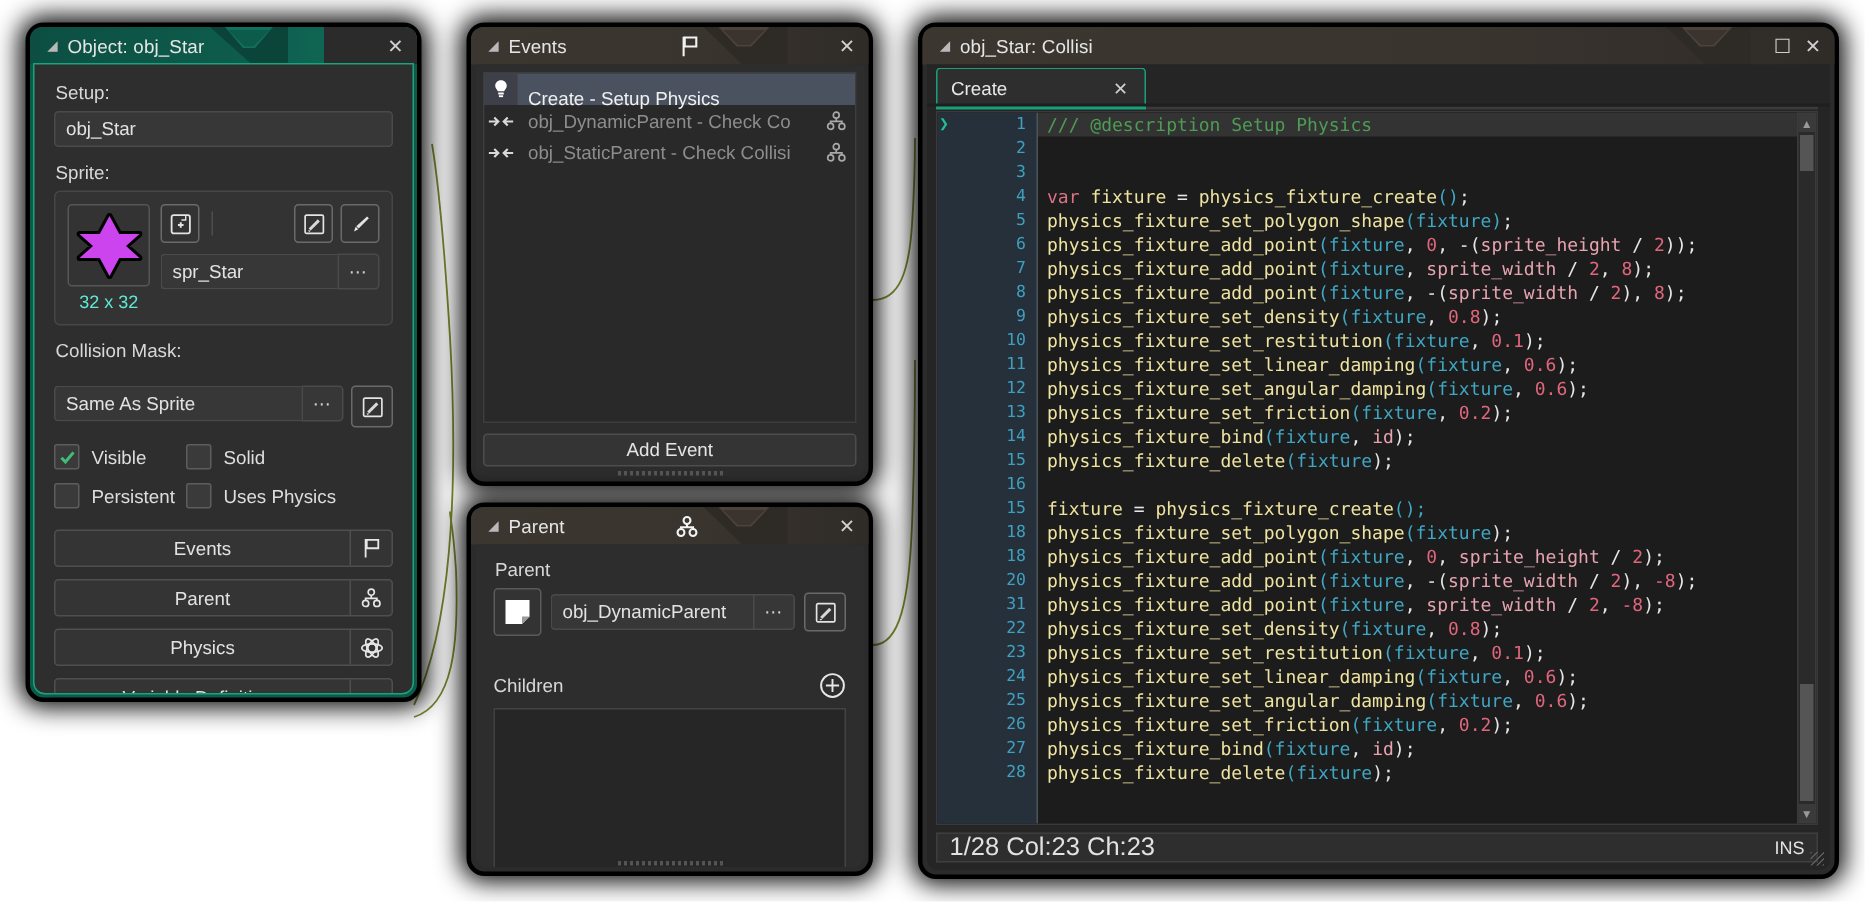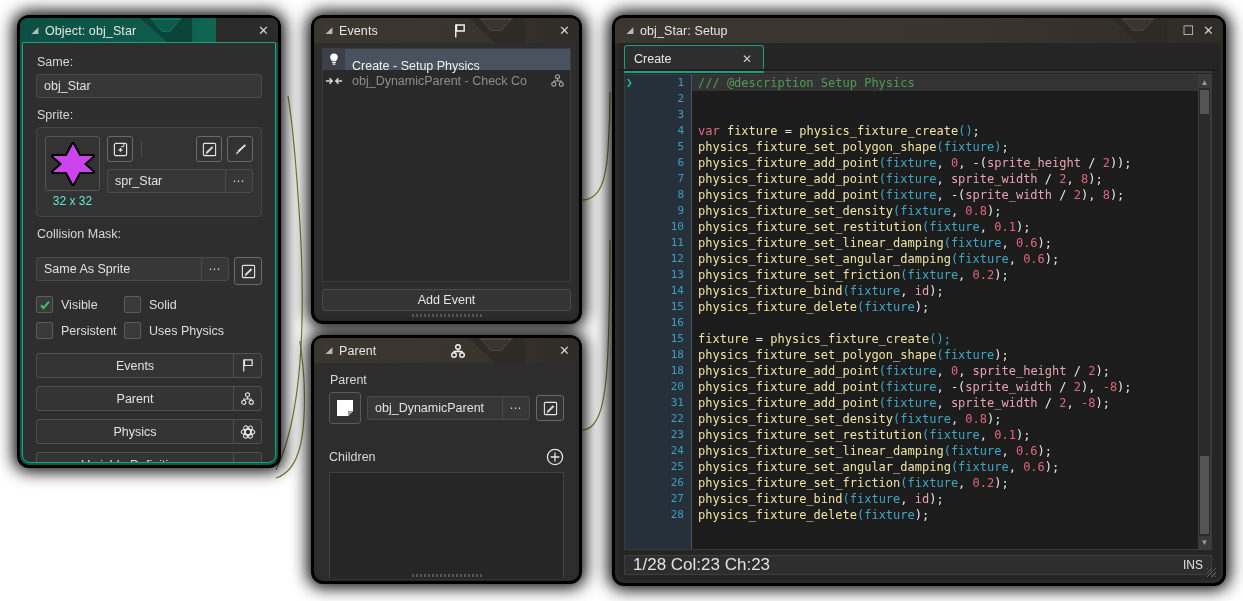--- a/index.html
+++ b/index.html
@@ -179,21 +179,21 @@
       </div>
       <div style="position:absolute;right:0;top:0;width:62px;height:25px;background:#2b2b2b;
                   border-radius:0 8px 0 0;"></div>
       <div class="tb-right" style="position:absolute;right:0;top:0;height:25px;">
         <span class="tb-btn">✕</span>
       </div>
     </div>
 
     <div class="panel-body">
       <div class="obj-inner">
-        <div class="field-label">Same:</div>
+        <div class="field-label">Setup:</div>
         <div class="textbox">obj_Star</div>
 
         <div class="field-label" style="margin-top:10px">Sprite:</div>
 
         <div class="spritebox">
           <div class="sprite-row">
             <div>
               <div class="sprite-thumb">
                 <svg width="44" height="44" viewBox="0 0 44 44">
                   <polygon points="22,2 28.5,14 42,14 33,22 42,30 28.5,30 22,42 15.5,30 2,30 11,22 2,14 15.5,14" fill="#cc44ee" stroke="#000000" stroke-width="4" stroke-linejoin="round"></polygon>
@@ -358,20 +358,37 @@
             <span class="ev-txt dim">obj_DynamicParent - Check Co</span>
             <span>
               <svg width="15" height="15" viewBox="0 0 16 16">
                 <circle cx="8" cy="4" r="2.1" fill="none" stroke="#a8a8a8" stroke-width="1.2"></circle>
                 <circle cx="4" cy="12" r="2.1" fill="none" stroke="#a8a8a8" stroke-width="1.2"></circle>
                 <circle cx="12" cy="12" r="2.1" fill="none" stroke="#a8a8a8" stroke-width="1.2"></circle>
                 <path d="M8 6.1 V8.5 M4 9.9 V8.5 H12 V9.9" fill="none" stroke="#a8a8a8" stroke-width="1.2"></path>
               </svg>
             </span>
           </div>
+          <div class="ev-item">
+            <span class="ev-ic">
+              <svg width="18" height="14" viewBox="0 0 20 14">
+                <path d="M1 7 H7 M5 4 L8 7 L5 10" fill="none" stroke="#d8d8d8" stroke-width="1.6"></path>
+                <path d="M19 7 H13 M15 4 L12 7 L15 10" fill="none" stroke="#d8d8d8" stroke-width="1.6"></path>
+              </svg>
+            </span>
+            <span class="ev-txt dim">obj_StaticParent - Check Collisi</span>
+            <span>
+              <svg width="15" height="15" viewBox="0 0 16 16">
+                <circle cx="8" cy="4" r="2.1" fill="none" stroke="#a8a8a8" stroke-width="1.2"></circle>
+                <circle cx="4" cy="12" r="2.1" fill="none" stroke="#a8a8a8" stroke-width="1.2"></circle>
+                <circle cx="12" cy="12" r="2.1" fill="none" stroke="#a8a8a8" stroke-width="1.2"></circle>
+                <path d="M8 6.1 V8.5 M4 9.9 V8.5 H12 V9.9" fill="none" stroke="#a8a8a8" stroke-width="1.2"></path>
+              </svg>
+            </span>
+          </div>
         </div>
       <div class="add-ev">Add Event</div>
       <div class="grip"></div>
     </div>
   </div>
 
   <div class="panel" id="parentPanel">
     <div class="titlebar tb-grad-dark">
       <div class="tb-collapse">◢</div>
       <div class="tb-title">Parent</div>
@@ -429,21 +446,21 @@
         </div>
         <div class="children-box"></div>
       </div>
       <div class="grip"></div>
     </div>
   </div>
 
   <div class="panel" id="codePanel">
     <div class="titlebar tb-grad-dark">
       <div class="tb-collapse">◢</div>
-      <div class="tb-title">obj_Star: Setup</div>
+      <div class="tb-title">obj_Star: Collisi</div>
       <div class="tb-spacer"></div>
       <div class="tb-notch" style="right:48px">
         <svg width="72" height="25" viewBox="0 0 72 25">
           <path d="M8 0 L64 0 L64 25 L34 25 Z" fill="#2e2a26"></path>
           <path d="M18 0 L52 0 L40 13 L30 13 Z" fill="#4a423b"></path>
           <path d="M21 2 L49 2 L39 12 L31 12 Z" fill="#3b342e"></path>
         </svg>
       </div>
       <div class="tb-right" style="position:absolute;right:0;top:0;height:25px;">
         <span class="tb-btn">☐</span>

